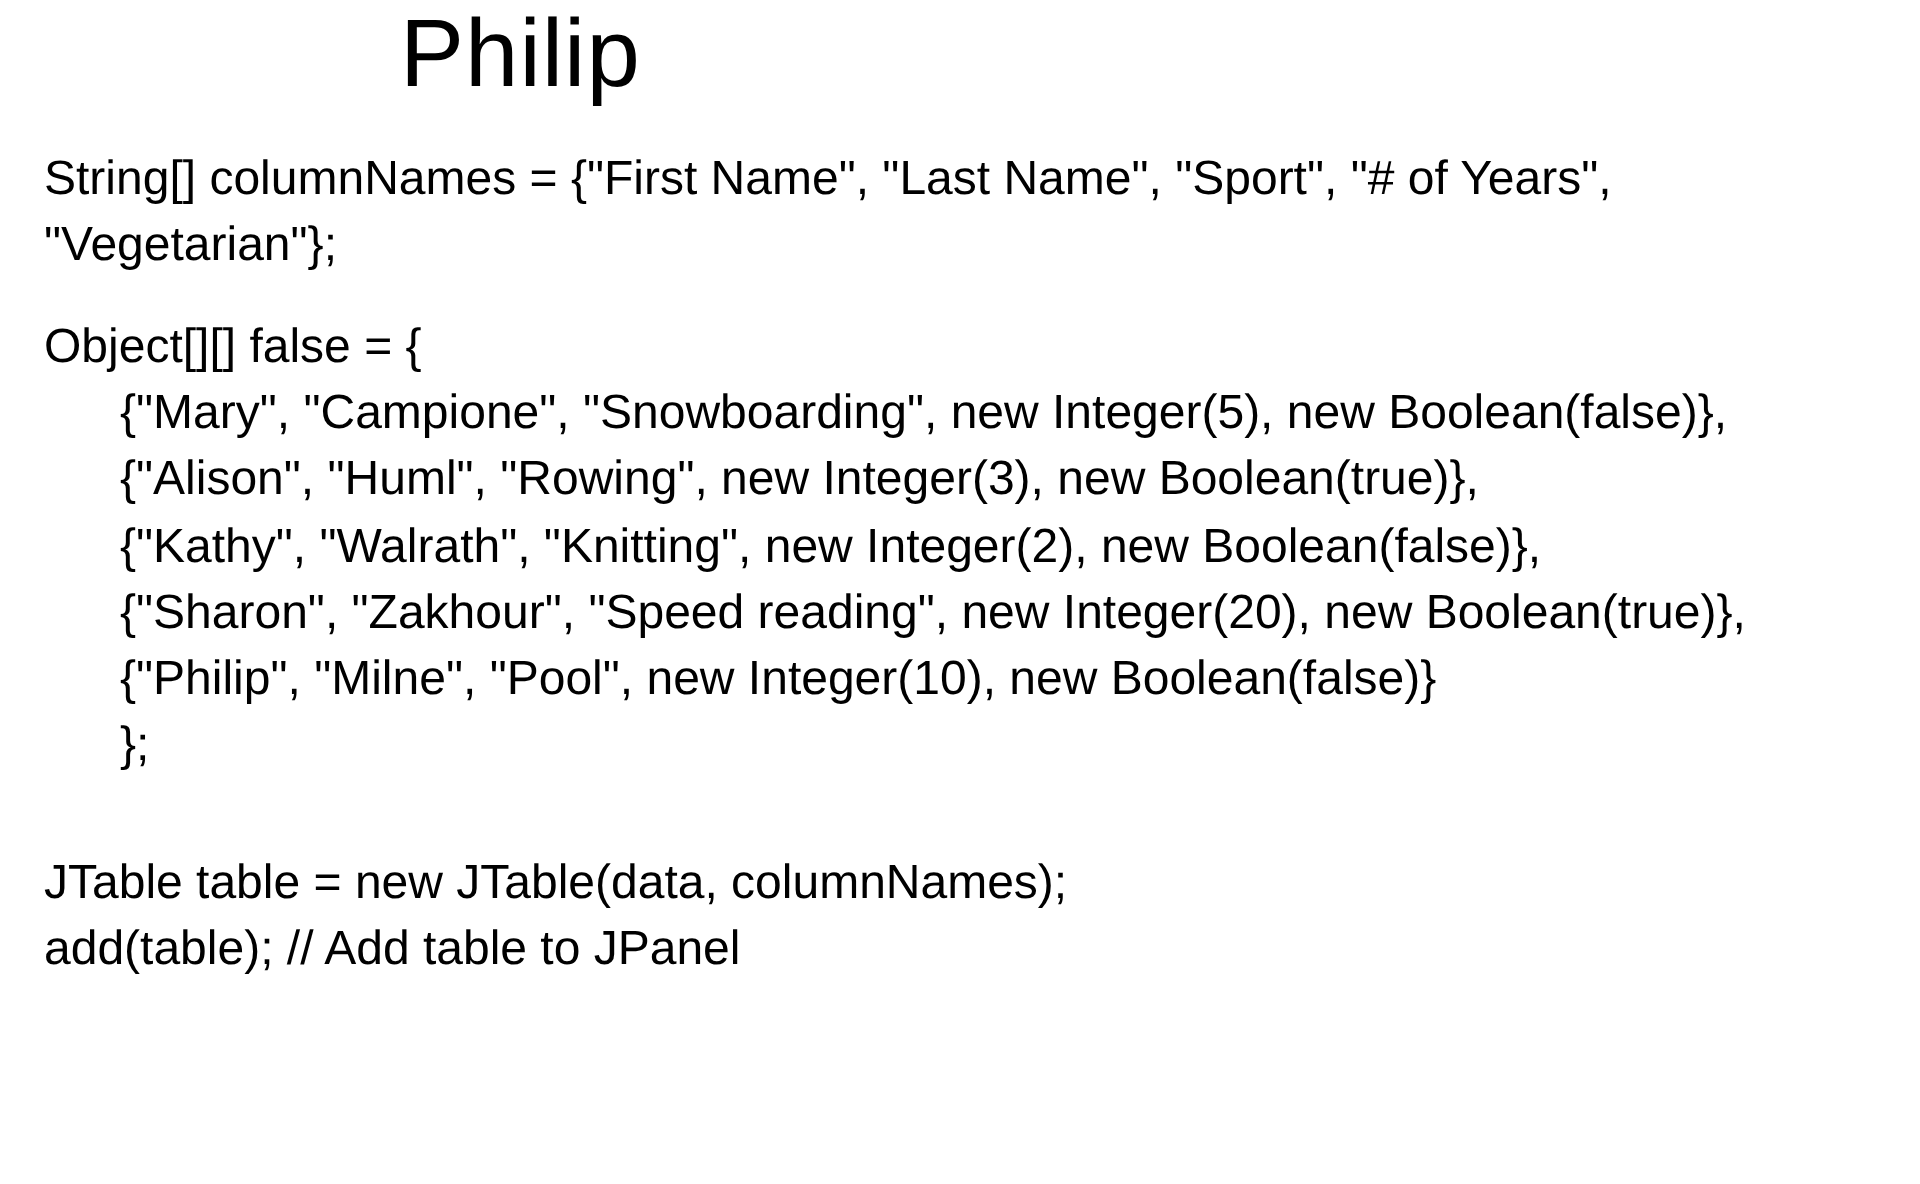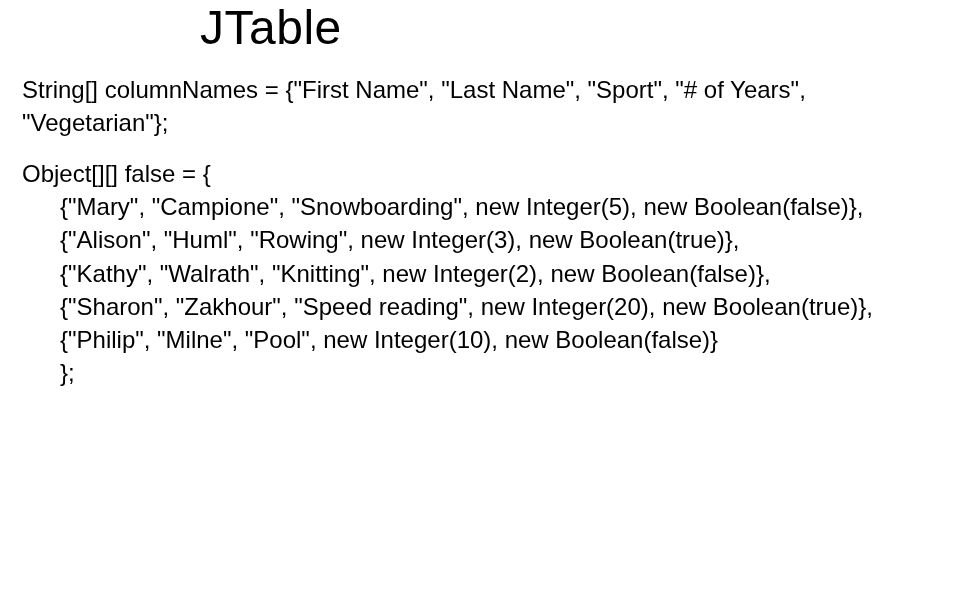--- a/index.html
+++ b/index.html
@@ -32,37 +32,39 @@
     display: block;
   }
   .blk { margin-bottom: 18px; }
   .indent1 { padding-left: 38px; }
   .gap { height: 18px; }
 </style>
 </head>
 <body>
 
 <div class="page">
-  <h1 class="title">JTable</h1>
+  <h1 class="title">Philip</h1>
 
   <div class="code">
 
     <div class="blk">
       <span class="line">String[] columnNames = {"First Name", "Last Name", "Sport",  "# of Years", "Vegetarian"};</span>
     </div>
 
     <div class="blk">
       <span class="line">Object[][] false = {</span>
       <span class="line indent1">{"Mary", "Campione", "Snowboarding", new Integer(5), new Boolean(false)},</span>
       <span class="line indent1">{"Alison", "Huml", "Rowing", new Integer(3), new Boolean(true)},</span>
       <span class="line indent1">{"Kathy", "Walrath", "Knitting", new Integer(2), new Boolean(false)},</span>
       <span class="line indent1">{"Sharon", "Zakhour", "Speed reading", new Integer(20), new Boolean(true)},</span>
       <span class="line indent1">{"Philip", "Milne", "Pool", new Integer(10), new Boolean(false)}</span>
       <span class="line indent1">};</span>
     </div>
 
     <div class="gap"></div>
 
     <div>
+      <span class="line">JTable table = new JTable(data, columnNames);</span>
+      <span class="line">add(table); // Add table to JPanel</span>
     </div>
 
   </div>
 </div>
 
 </body></html>

